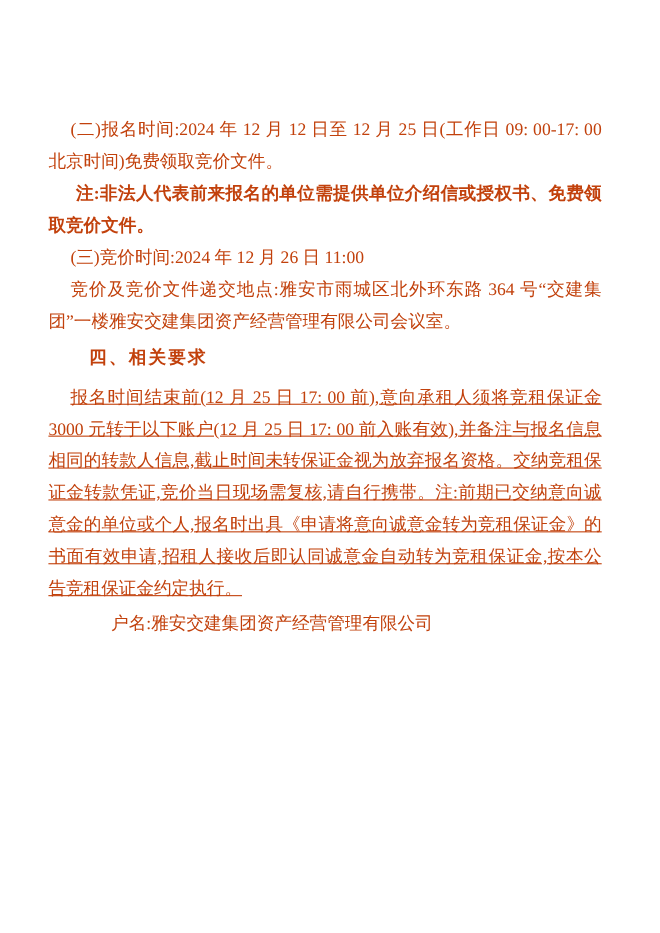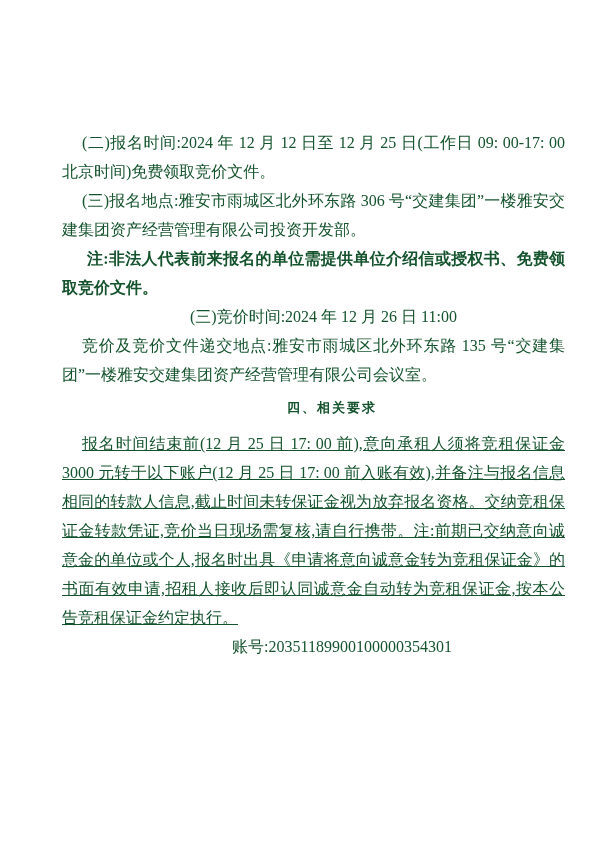--- a/index.html
+++ b/index.html
@@ -5,70 +5,66 @@
   html, body { margin: 0; padding: 0; }
   .page {
     position: relative;
     width: 600px;
     height: 848px;
     background: #ffffff;
     overflow: hidden;
   }
   .doc {
     position: absolute;
-    left: 62px;
+    left: 44px;
     top: 104px;
     width: 503px;
     font-family: "Liberation Serif", "DejaVu Serif", serif;
     font-size: 16px;
     line-height: 29px;
-    color: #14532d;
-    margin-top: 24px;
+    color: #c2410c;
   }
   .para {
     margin: 0;
     text-indent: 20px;
-    text-align: center;
   }
   .jj {
     text-align: justify;
     text-justify: inter-character;
   }
   .note {
     font-weight: bold;
     text-indent: 25px;
   }
   .heading {
     font-family: "Liberation Sans", "DejaVu Sans", sans-serif;
-    font-size: 13px;
+    font-size: 16px;
     font-weight: bold;
     letter-spacing: 2px;
     line-height: 29px;
     margin: 4px 0 0 0;
     text-indent: 37px;
-    text-align: center;
   }
   .deposit {
     margin-top: 7px;
     text-decoration: underline;
   }
   .acct {
     text-indent: 57px;
   }
   .acct-name {
     margin-top: 3px;
   }
 </style>
 </head>
 <body>
 
 <div class="page">
   <div class="doc">
     <p class="para jj">(二)报名时间:2024 年 12 月 12 日至 12 月 25 日(工作日 09: 00-17: 00 北京时间)免费领取竞价文件。</p>
-    <p class="para jj">(三)报名地点:雅安市雨城区北外环东路 306 号“交建集团”一楼雅安交建集团资产经营管理有限公司投资开发部。</p>
     <p class="para jj note">注:非法人代表前来报名的单位需提供单位介绍信或授权书、免费领取竞价文件。</p>
     <p class="para">(三)竞价时间:2024 年 12 月 26 日 11:00</p>
-    <p class="para jj">竞价及竞价文件递交地点:雅安市雨城区北外环东路 135 号“交建集团”一楼雅安交建集团资产经营管理有限公司会议室。</p>
+    <p class="para jj">竞价及竞价文件递交地点:雅安市雨城区北外环东路 364 号“交建集团”一楼雅安交建集团资产经营管理有限公司会议室。</p>
     <h2 class="heading">四、相关要求</h2>
     <p class="para jj deposit">报名时间结束前(12 月 25 日 17: 00 前),意向承租人须将竞租保证金 3000 元转于以下账户(12 月 25 日 17: 00 前入账有效),并备注与报名信息相同的转款人信息,截止时间未转保证金视为放弃报名资格。交纳竞租保证金转款凭证,竞价当日现场需复核,请自行携带。注:前期已交纳意向诚意金的单位或个人,报名时出具《申请将意向诚意金转为竞租保证金》的书面有效申请,招租人接收后即认同诚意金自动转为竞租保证金,按本公告竞租保证金约定执行。</p>
-    <p class="para acct">账号:20351189900100000354301</p>
+    <p class="para acct acct-name">户名:雅安交建集团资产经营管理有限公司</p>
   </div>
 </div>
 
 </body></html>

